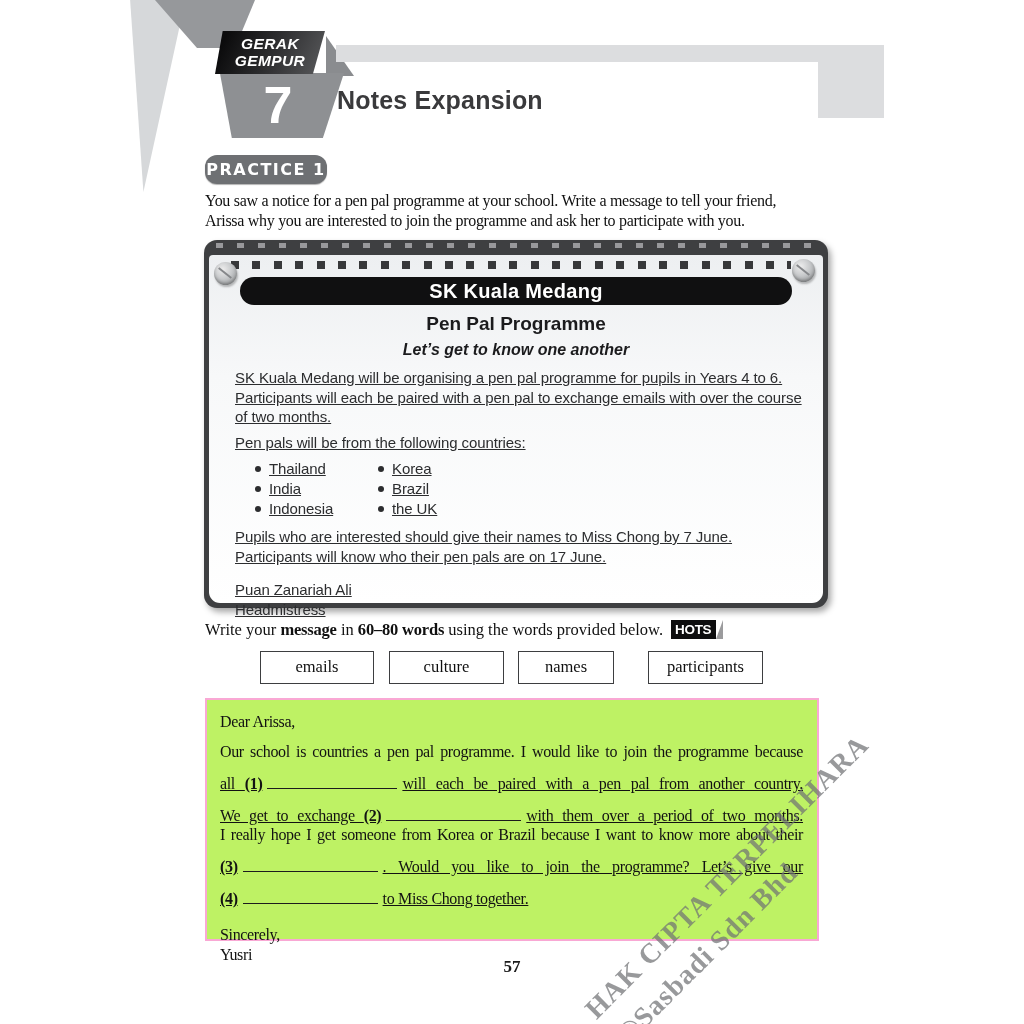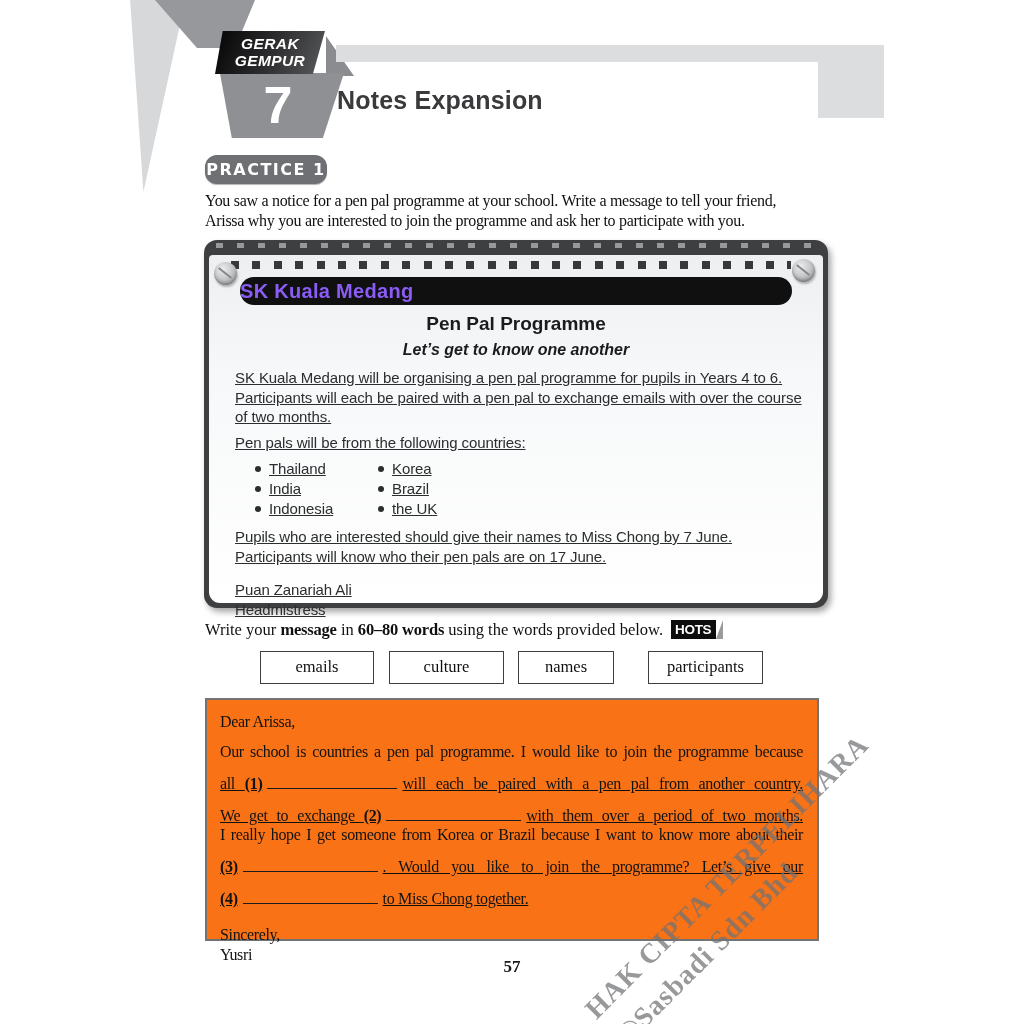--- a/index.html
+++ b/index.html
@@ -44,22 +44,22 @@
          background:linear-gradient(180deg,#edeff1 0%,#f7f8f9 35%,#ffffff 100%);}
   .holes{position:absolute;top:6px;left:22px;right:32px;height:8px;
          background:repeating-linear-gradient(90deg,#37383a 0 8px,transparent 8px 21.4px);}
   .screw{position:absolute;width:23px;height:23px;border-radius:50%;
          background:radial-gradient(circle at 38% 32%,#ededed,#c6c8ca 45%,#8f9193 90%);
          box-shadow:inset 0 -2px 3px rgba(0,0,0,.25),1px 2px 2px rgba(0,0,0,.25);}
   .screw::after{content:'';position:absolute;left:3px;top:10px;width:16px;height:2px;background:#85878a;
          transform:rotate(38deg);}
   .screw.left{left:5px;top:7px;}
   .screw.right{right:8px;top:4px;}
-  .pill{margin:22px auto 0;width:552px;height:28px;background:#101011;border-radius:14px;color:#8b5cf6;
-        font:700 20px/28px "Liberation Sans",sans-serif;text-align:left;letter-spacing:.3px;}
+  .pill{margin:22px auto 0;width:552px;height:28px;background:#101011;border-radius:14px;color:#ffffff;
+        font:700 20px/28px "Liberation Sans",sans-serif;text-align:center;letter-spacing:.3px;}
   .n-title{margin-top:8px;text-align:center;font:700 19px/22px "Liberation Sans",sans-serif;color:#1b1b1d;}
   .n-sub{margin-top:6px;text-align:center;font:italic 700 16px/18px "Liberation Sans",sans-serif;color:#1b1b1d;}
   .n-body{margin:9px 26px 0 26px;font:15px/19.5px "Liberation Sans",sans-serif;color:#2c2d2f;
           letter-spacing:-0.1px;text-decoration:underline;}
   .n-body .nline{white-space:nowrap;}
   .n-p2{margin-top:6px;}
   .countries{margin:7px 0 0 20px;display:grid;grid-template-columns:123px 120px;line-height:20px;}
   .country::before{content:'';display:inline-block;width:6px;height:6px;border-radius:50%;
           background:#2c2d2f;margin-right:8px;vertical-align:2px;}
   .n-p3{margin-top:8px;}
@@ -71,22 +71,22 @@
   .hots{display:inline-block;position:relative;margin-left:8px;background:#0d0d0e;color:#fff;
         font:700 13.5px/17px "Liberation Sans",sans-serif;letter-spacing:-0.3px;
         padding:1px 5px 1px 4px;vertical-align:1px;}
   .hots::after{content:'';position:absolute;right:-7px;bottom:0;width:0;height:0;
         border-style:solid;border-width:0 0 19px 7px;border-color:transparent transparent #9b9b9d transparent;}
   .wordbox{position:absolute;top:651px;height:33px;background:#fff;border:1.5px solid #3d3e40;
            box-sizing:border-box;text-align:center;font-size:16.5px;line-height:30px;color:#101010;}
   .wb1{left:260px;width:114px;} .wb2{left:389px;width:115px;} .wb3{left:518px;width:96px;} .wb4{left:648px;width:115px;}
 
   
-  .answer-box{position:absolute;left:205px;top:698px;width:614px;height:243px;background:#f97316;
-              border:2px solid #737373;box-sizing:border-box;padding:12px 14px 0 13px;
+  .answer-box{position:absolute;left:205px;top:698px;width:614px;height:243px;background:#bef264;
+              border:2px solid #f9a8d4;box-sizing:border-box;padding:12px 14px 0 13px;
               font-size:16px;letter-spacing:-0.35px;color:#121212;}
   .aline{height:19px;line-height:19px;}
   .jl{text-align:justify;text-align-last:justify;}
   .mt11{margin-top:11px;} .mt7{margin-top:13px;text-decoration:underline;} .mt0{margin-top:0;} .mt17{margin-top:17px;} .mt1{margin-top:1px;}
   .num{font-weight:700;}
   .blank{display:inline-block;width:130px;height:2px;border-bottom:1.5px solid #1c1c1c;margin:0 5px;}
   .blank.w135{width:135px;}
 
   
   .watermark{position:absolute;left:547px;top:846px;width:400px;height:84px;transform:rotate(-45deg);

